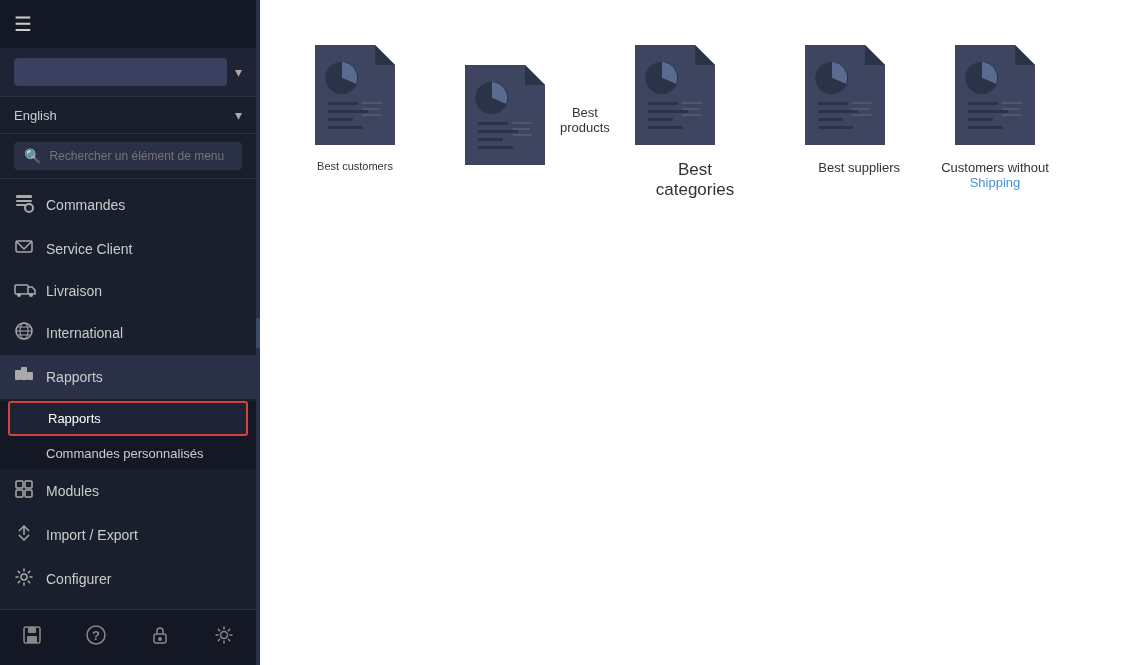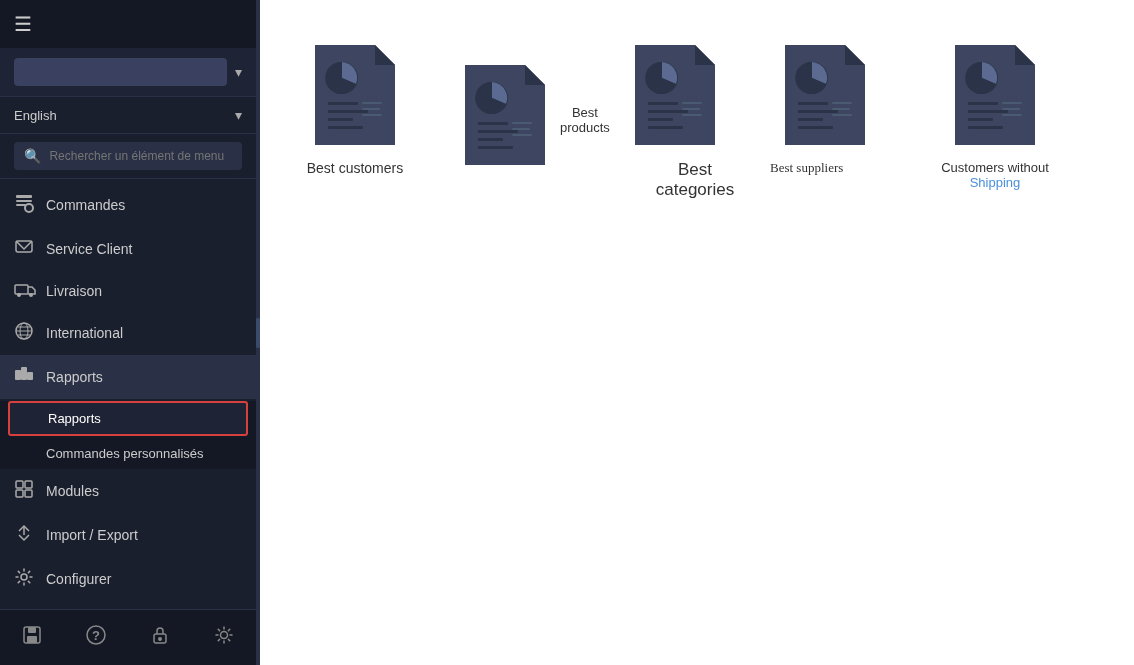--- a/index.html
+++ b/index.html
@@ -370,21 +370,21 @@
           <rect x="28" y="62" width="30" height="3" rx="1" fill="#2a3348"></rect>
           <rect x="28" y="70" width="40" height="3" rx="1" fill="#2a3348"></rect>
           <rect x="28" y="78" width="25" height="3" rx="1" fill="#2a3348"></rect>
           <rect x="28" y="86" width="35" height="3" rx="1" fill="#2a3348"></rect>
 
           <rect x="62" y="62" width="20" height="2" rx="1" fill="#4a5a70"></rect>
           <rect x="62" y="68" width="18" height="2" rx="1" fill="#4a5a70"></rect>
           <rect x="62" y="74" width="20" height="2" rx="1" fill="#4a5a70"></rect>
         </svg>
       </div>
-      <span class="report-label" style="font-size:14px;color:#333;text-align:center;">Best customers</span>
+      <span class="report-label" style="font-size:11px;color:#333;text-align:center;">Best customers</span>
     </div>
 
     <div class="report-card" style="display:flex;flex-direction:row;align-items:center;width:130px;cursor:pointer;">
       <div style="width:110px;height:110px;margin-bottom:10px;">
         <svg viewBox="0 0 110 110" width="110" height="110">
           <path d="M15,5 L75,5 L95,25 L95,105 L15,105 Z" fill="#3d4560"></path>
           <path d="M75,5 L75,25 L95,25 Z" fill="#2a3348"></path>
           <circle cx="42" cy="38" r="16" fill="#2a3348"></circle>
           <path d="M42,38 L42,22 A16,16 0 0 1 56,44 Z" fill="#5a6a90"></path>
           <path d="M42,38 L56,44 A16,16 0 1 1 42,22 Z" fill="#2a3348"></path>
@@ -413,21 +413,21 @@
           <rect x="28" y="78" width="25" height="3" rx="1" fill="#2a3348"></rect>
           <rect x="28" y="86" width="35" height="3" rx="1" fill="#2a3348"></rect>
           <rect x="62" y="62" width="20" height="2" rx="1" fill="#4a5a70"></rect>
           <rect x="62" y="68" width="18" height="2" rx="1" fill="#4a5a70"></rect>
           <rect x="62" y="74" width="20" height="2" rx="1" fill="#4a5a70"></rect>
         </svg>
       </div>
       <span class="report-label" style="font-size:17px;color:#333;text-align:center;margin-left:40px;">Best categories</span>
     </div>
 
-    <div class="report-card" style="display:flex;flex-direction:column;align-items:flex-start;width:130px;cursor:pointer;font-family:Liberation Serif, serif;">
+    <div class="report-card" style="display:flex;flex-direction:column;align-items:flex-end;width:130px;cursor:pointer;">
       <div style="width:110px;height:110px;margin-bottom:10px;">
         <svg viewBox="0 0 110 110" width="110" height="110">
           <path d="M15,5 L75,5 L95,25 L95,105 L15,105 Z" fill="#3d4560"></path>
           <path d="M75,5 L75,25 L95,25 Z" fill="#2a3348"></path>
           <circle cx="42" cy="38" r="16" fill="#2a3348"></circle>
           <path d="M42,38 L42,22 A16,16 0 0 1 56,44 Z" fill="#5a6a90"></path>
           <path d="M42,38 L56,44 A16,16 0 1 1 42,22 Z" fill="#2a3348"></path>
           <rect x="28" y="62" width="30" height="3" rx="1" fill="#2a3348"></rect>
           <rect x="28" y="70" width="40" height="3" rx="1" fill="#2a3348"></rect>
           <rect x="28" y="78" width="25" height="3" rx="1" fill="#2a3348"></rect>

